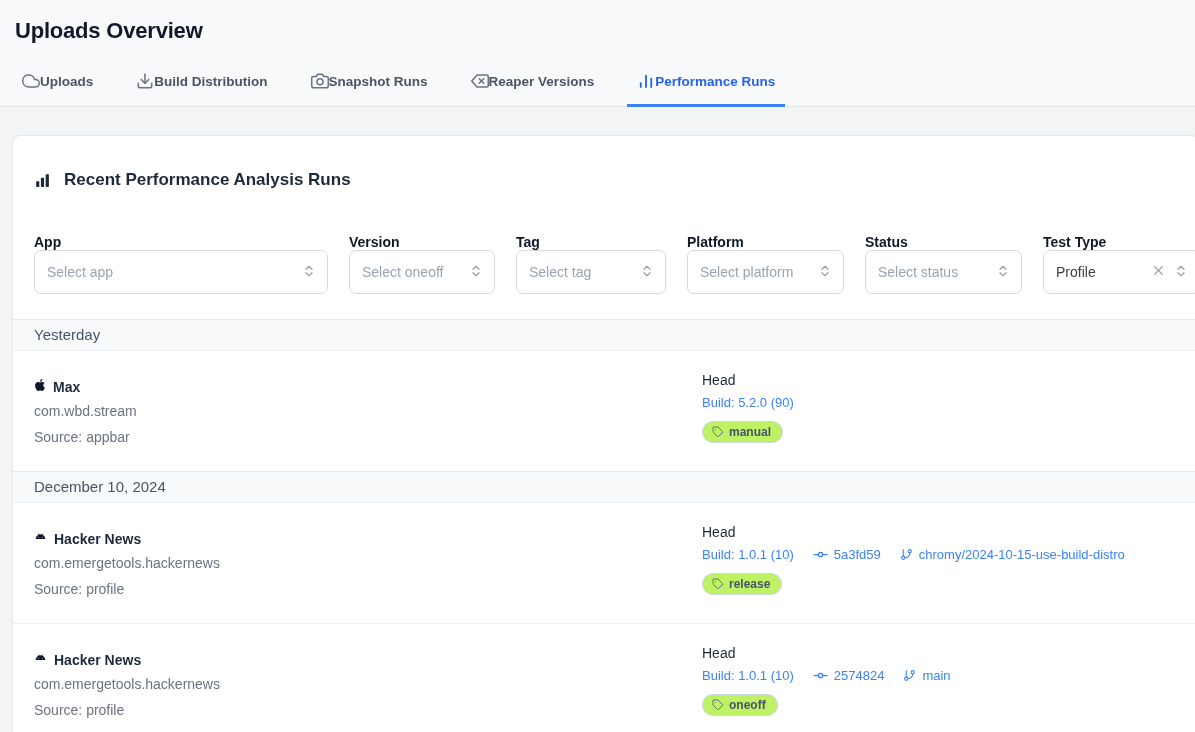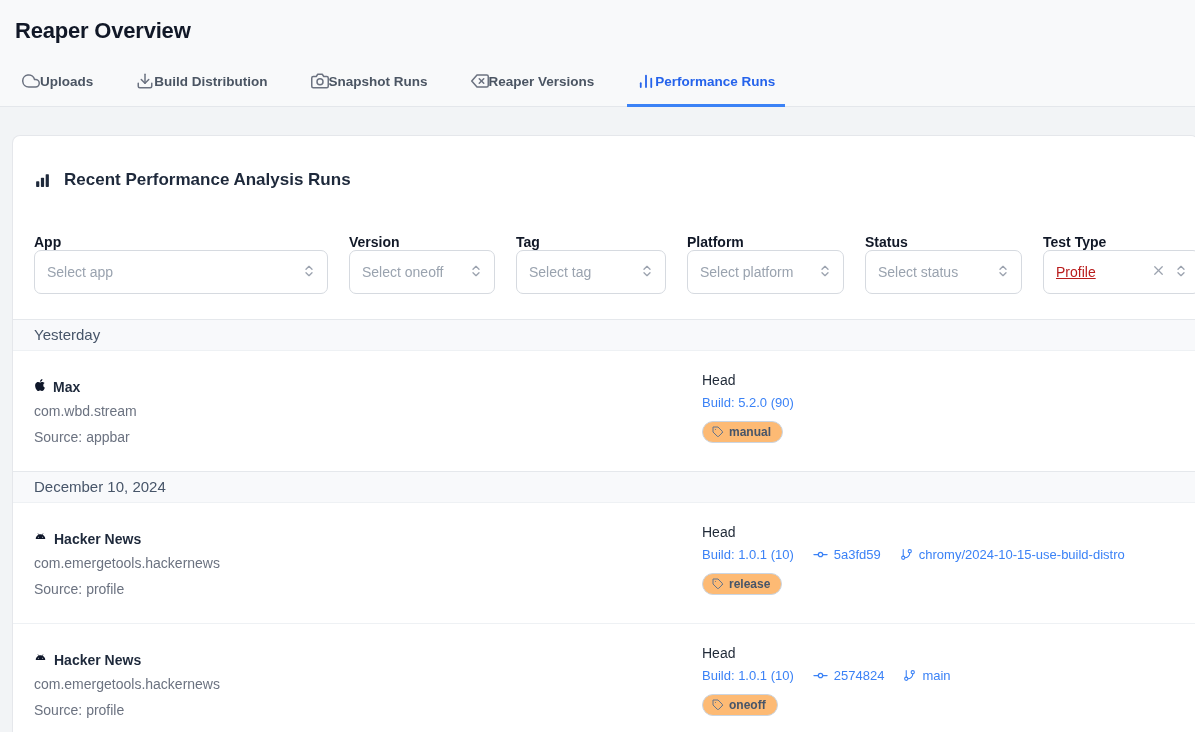--- a/index.html
+++ b/index.html
@@ -53,21 +53,21 @@
   }
   .filter-group { display:flex; flex-direction:column; }
   .filter-label { font-size:14px; font-weight:600; color:#111827; margin-bottom:0; }
   .select {
     height:44px; background:#fff;
     border:1px solid #d6dae0; border-radius:7px;
     display:flex; align-items:center;
     padding:0 10px 0 12px; cursor:pointer;
   }
   .select .sel-text { flex:1; font-size:14px; color:#9aa3af; white-space:nowrap; overflow:hidden; }
-  .select .sel-text.has-value { color:#b91c1c;text-decoration:underline; }
+  .select .sel-text.has-value { color:#404040; }
   .select .sel-icons { display:flex; align-items:center; gap:7px; color:#9ca3af; }
   .w-app{width:294px} .w-version{width:146px} .w-tag{width:150px}
   .w-platform{width:157px} .w-status{width:157px} .w-testtype{width:157px}
 
   
   .group-band {
     margin-top:25px;
     background:#f8f9fb;
     border-top:1px solid #e5e8ec; border-bottom:1px solid #eef1f4;
     padding:6px 0 7px 21px;
@@ -91,29 +91,29 @@
   }
   .build-line a { color:#3b82f6; text-decoration:none; cursor:pointer; }
   .vcs { display:flex; align-items:center; gap:6px; cursor:pointer; }
   .vcs .v-icon { display:flex; }
   .tag-pill {
     display:inline-flex; align-items:center; gap:5px;
     margin-top:11px;
     border:1px solid #cbd5e1; border-radius:999px;
     padding:3px 11px 3px 9px;
     font-size:12px; font-weight:600; color:#475569;
-    background:#fdba74; cursor:default;
+    background:#bef264; cursor:default;
   }
   .tag-pill .pill-icon { display:flex; color:#64748b; }
 </style>
 </head>
 <body>
 
 <div class="top-area">
-  <div class="page-title">Reaper Overview</div>
+  <div class="page-title">Uploads Overview</div>
   <div class="tabbar">
 
     <div class="tab">
       <span class="t-icon">
         <svg width="18" height="18" viewBox="0 0 24 24" fill="none" stroke="currentColor" stroke-width="2" stroke-linecap="round" stroke-linejoin="round">
             <path d="M18 10h-1.26A8 8 0 1 0 9 20h9a5 5 0 0 0 0-10z"></path>
           </svg>
       </span>
       <span>Uploads</span>
     </div>

